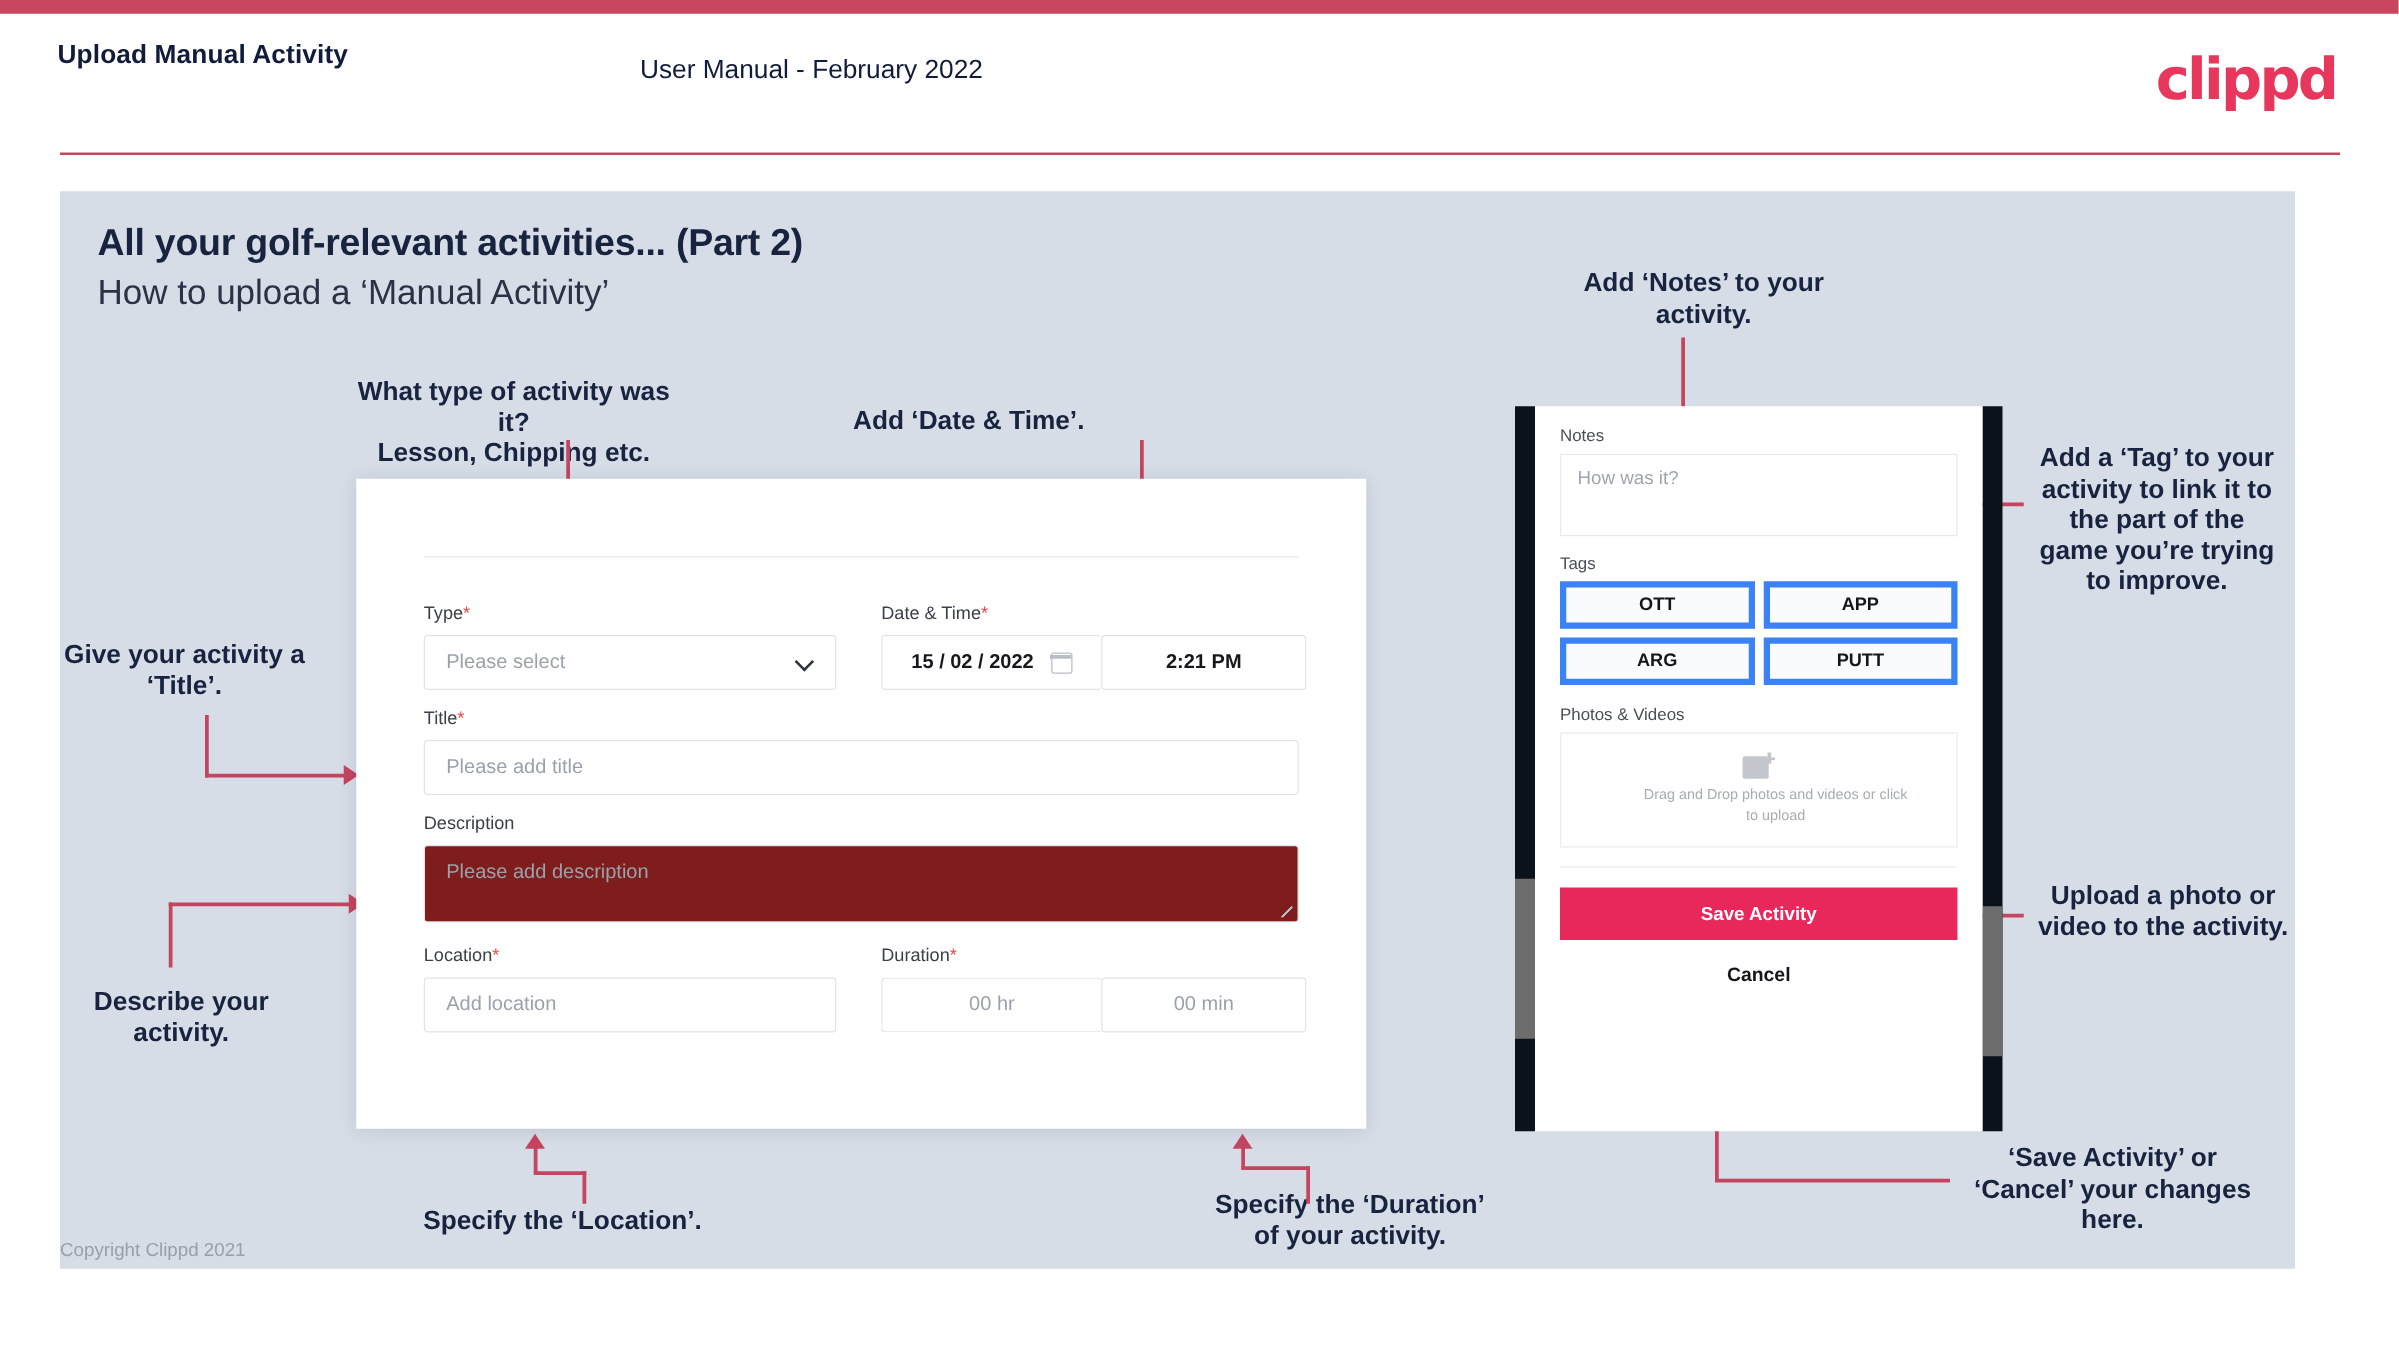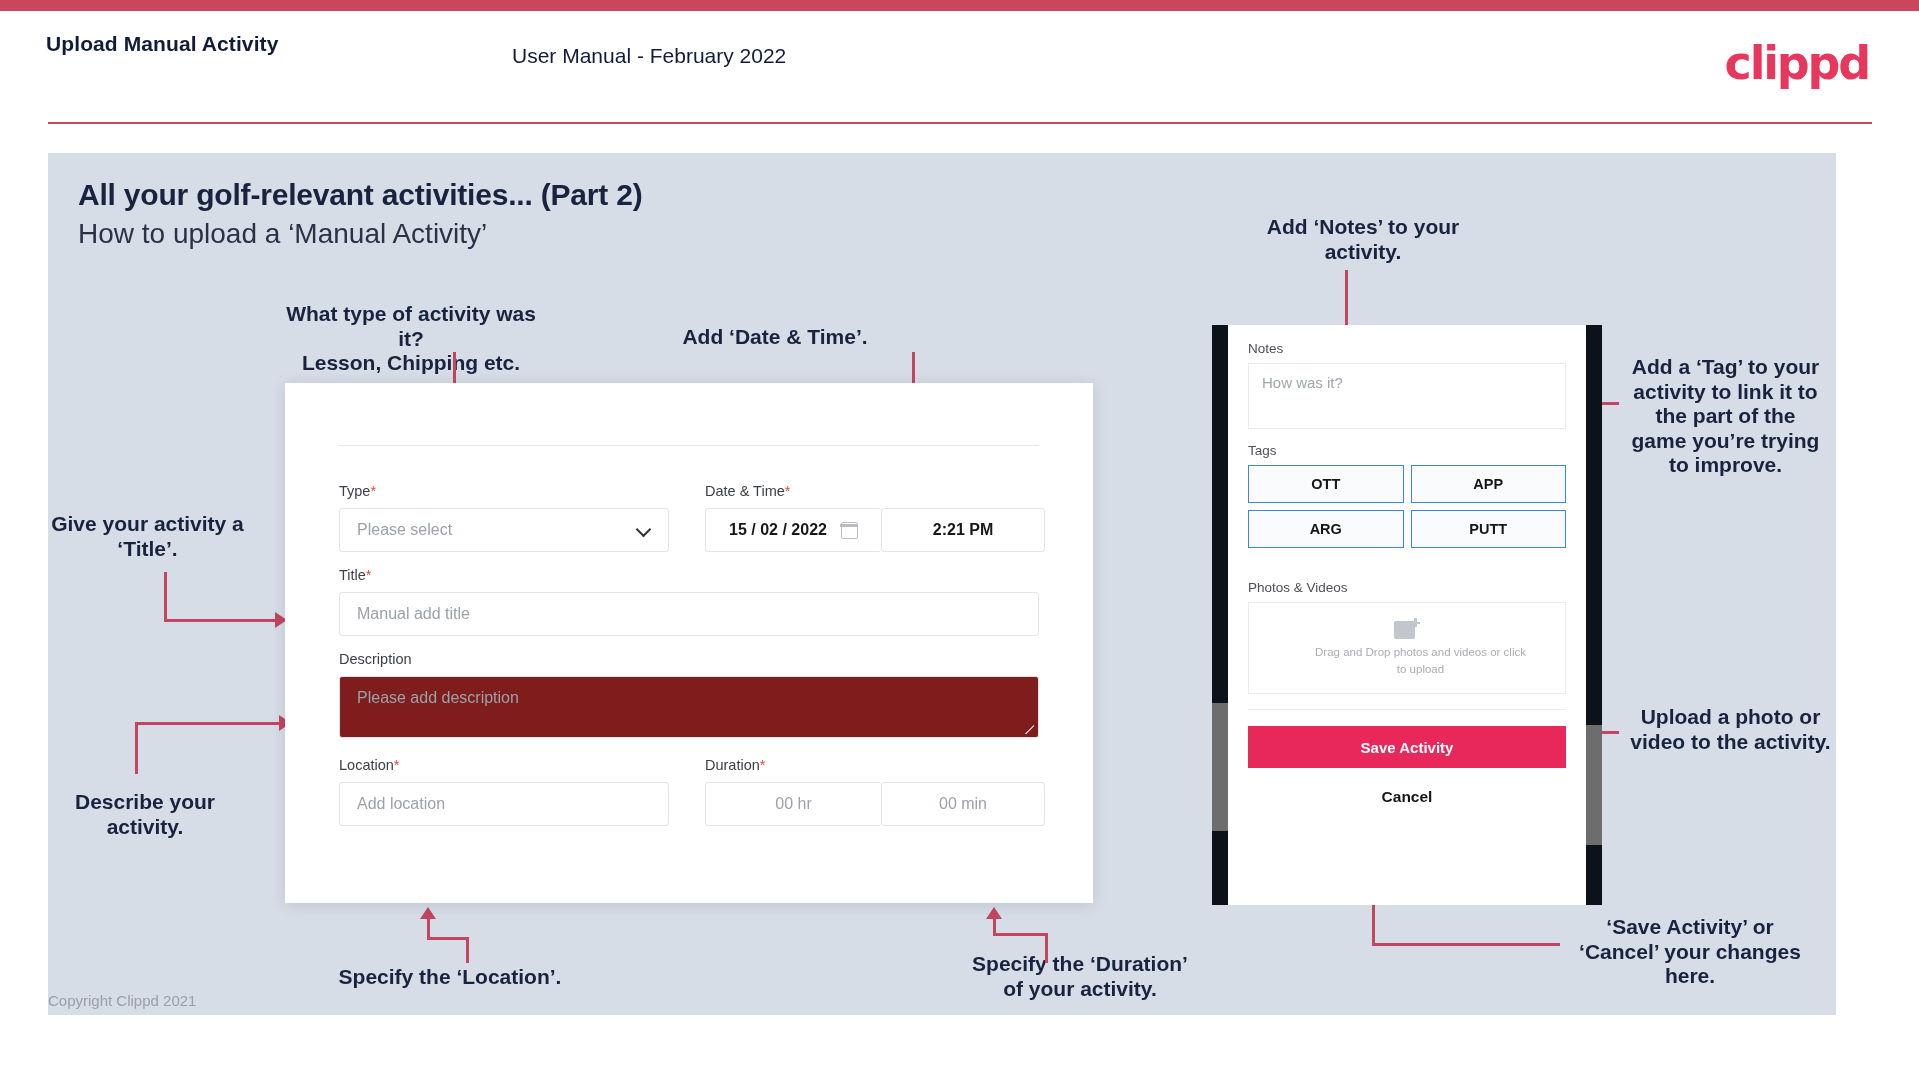--- a/index.html
+++ b/index.html
@@ -124,21 +124,21 @@
     position:absolute; left:16px; top:0; width:358px; height:580px;
     background:#fff; padding:16px 20px 0 20px;
   }
   .m-label { font-size:13.5px; color:#4a4f57; margin-bottom:7px; }
   .m-notes {
     height:66px; border:1px solid #e8eaee; background:#fff;
     padding:10px 13px; font-size:15px; color:#a0a5ad;
   }
   .m-tags { display:grid; grid-template-columns:1fr 1fr; gap:7px; margin-top:3px; }
   .m-tag {
-    height:38px; border:1px solid #3b82f6; background:#fafbfc;
+    height:38px; border:5px solid #3b82f6; background:#fafbfc;
     display:flex; align-items:center; justify-content:center;
     font-size:14.5px; font-weight:700; color:#14161c;
   }
   .m-drop {
     height:92px; border:1px solid #ececef; display:flex; flex-direction:column;
     align-items:center; justify-content:center; gap:4px;
   }
   .m-drop-txt { font-size:11.5px; color:#a7acb3; text-align:center; line-height:1.45;margin-left:27px; }
   .m-hr { height:1px; background:#ededf0; margin:15px 0 16px 0; }
   .m-save {
@@ -282,21 +282,21 @@
           </div>
         </div>
       </div>
     </div>
 
     <div style="position:absolute; left:54px; top:184px; width:700px;">
       <div class="fld-label">
         <span>Title</span><span class="req">*</span>
       </div>
       <div class="inp">
-        <span>Manual add title</span>
+        <span>Please add title</span>
       </div>
     </div>
 
     <div style="position:absolute; left:54px; top:268px; width:700px;">
       <div class="fld-label">
         <span>Description</span>
       </div>
       <div class="txtarea">
         <span>Please add description</span>
       </div>
@@ -341,21 +341,21 @@
       </div>
 
       <div class="m-label" style="margin-top:14px;">Tags</div>
       <div class="m-tags">
         <div class="m-tag">OTT</div>
         <div class="m-tag">APP</div>
         <div class="m-tag">ARG</div>
         <div class="m-tag">PUTT</div>
       </div>
 
-      <div class="m-label" style="margin-top:32px;">Photos &amp; Videos</div>
+      <div class="m-label" style="margin-top:16px;">Photos &amp; Videos</div>
       <div class="m-drop">
         <div class="img-ico">
           <span class="bx"></span>
           <span class="pl"></span>
         </div>
         <div class="m-drop-txt" style="max-width:215px;">Drag and Drop photos and videos or click to upload</div>
       </div>
 
       <div class="m-hr"></div>
 

